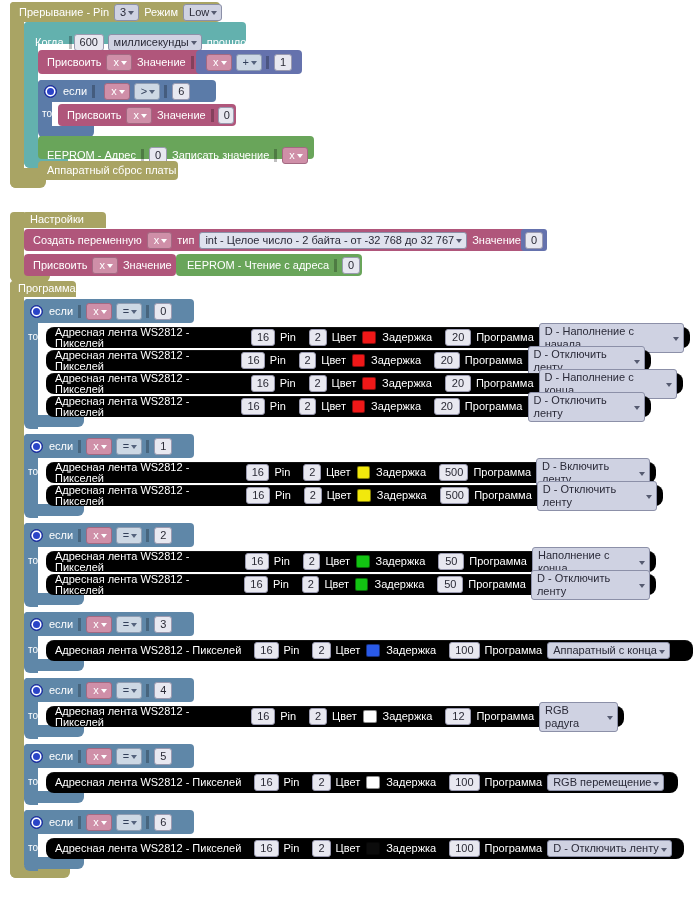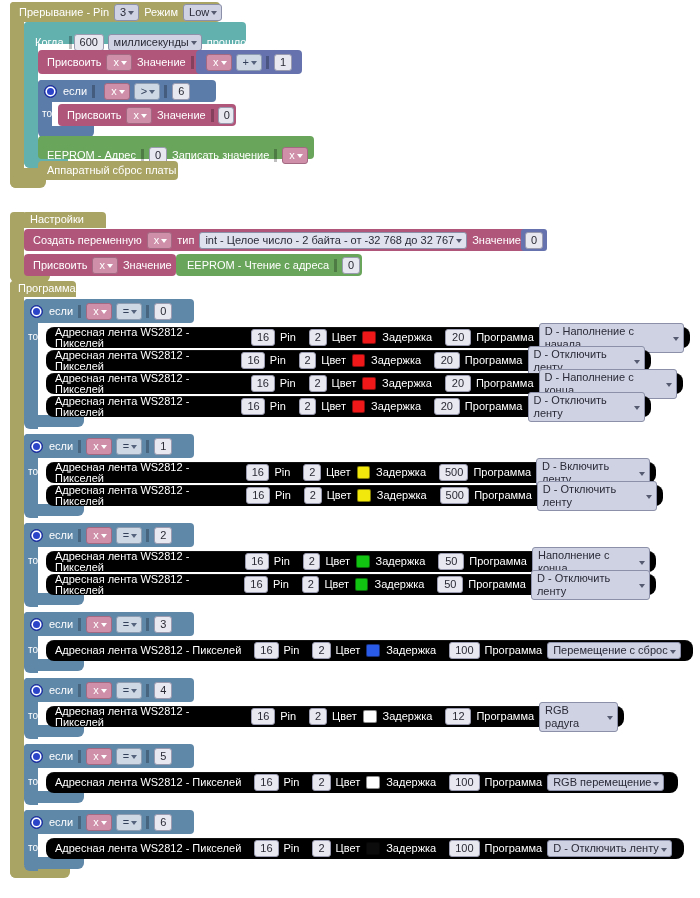--- a/index.html
+++ b/index.html
@@ -440,21 +440,21 @@
         <span class="fld">16</span>
         <span class="lbl">Pin</span>
         <span class="sock"></span>
         <span class="fld">2</span>
         <span class="lbl">Цвет</span>
         <span class="sw" style="background:#2a5ae8;"></span>
         <span class="lbl">Задержка</span>
         <span class="sock"></span>
         <span class="fld" style="min-width:26px;">100</span>
         <span class="lbl">Программа</span>
-        <span class="dd">Перемещение с сброс</span>
+        <span class="dd">Аппаратный с конца</span>
       </div>
       <div class="blk c-if" style="left: 24px; top: 678px; width: 14px; height: 61px; border-radius: 4px 0px 0px 6px;"></div>
       <div class="blk c-if" style="left: 24px; top: 678px; width: 170px; height: 24px; border-radius: 4px 4px 4px 0px;">
         <div class="row" style="height:24px; padding-left:6px;">
           <span class="gear">
             <i></i>
           </span>
           <span class="lbl">если</span>
           <span class="sock"></span>
           <span class="vpill">x</span>

